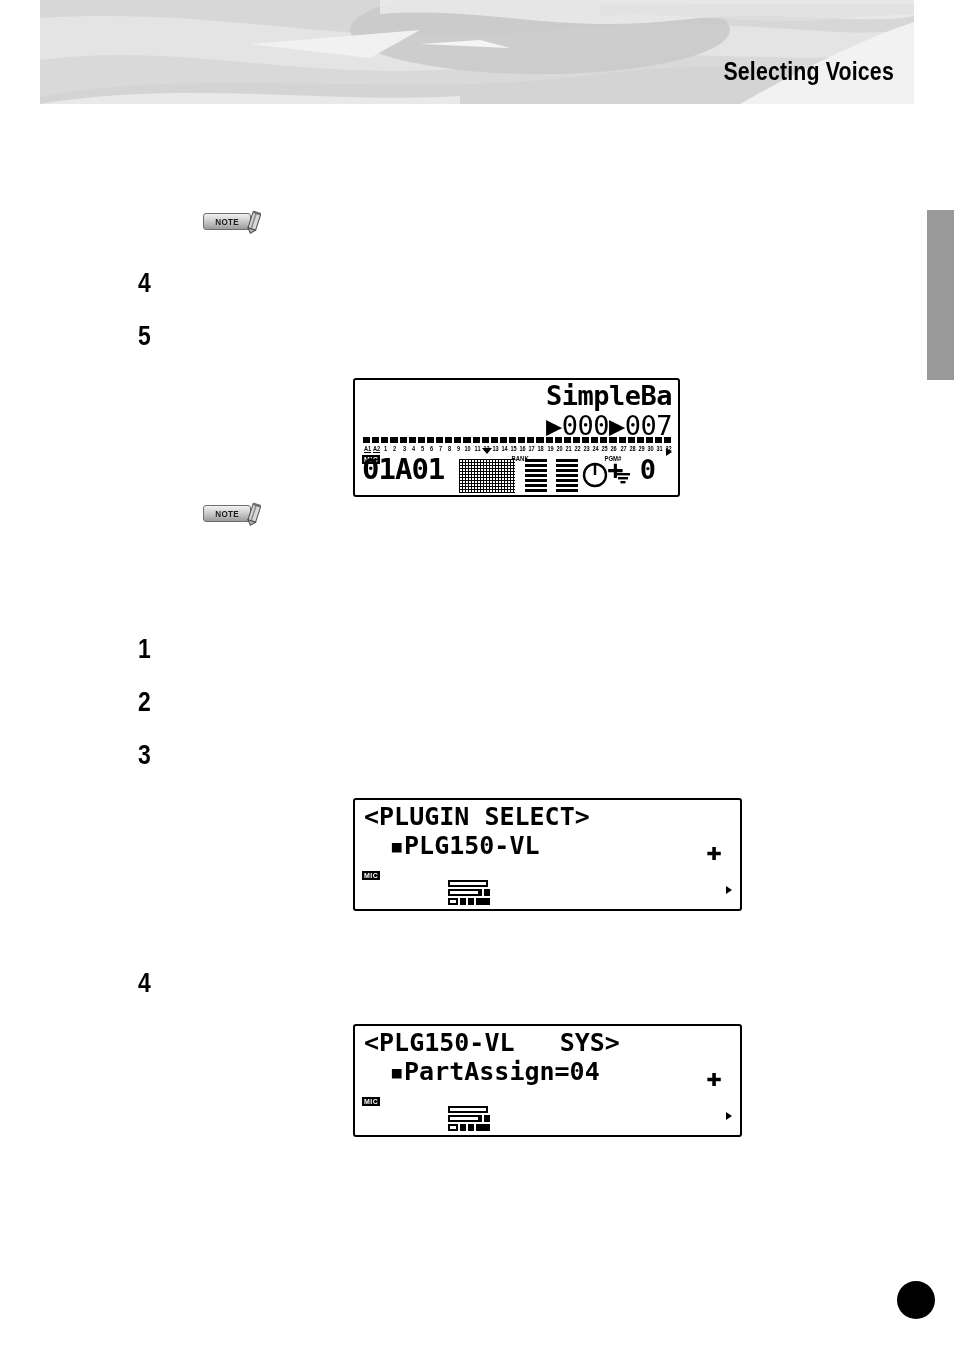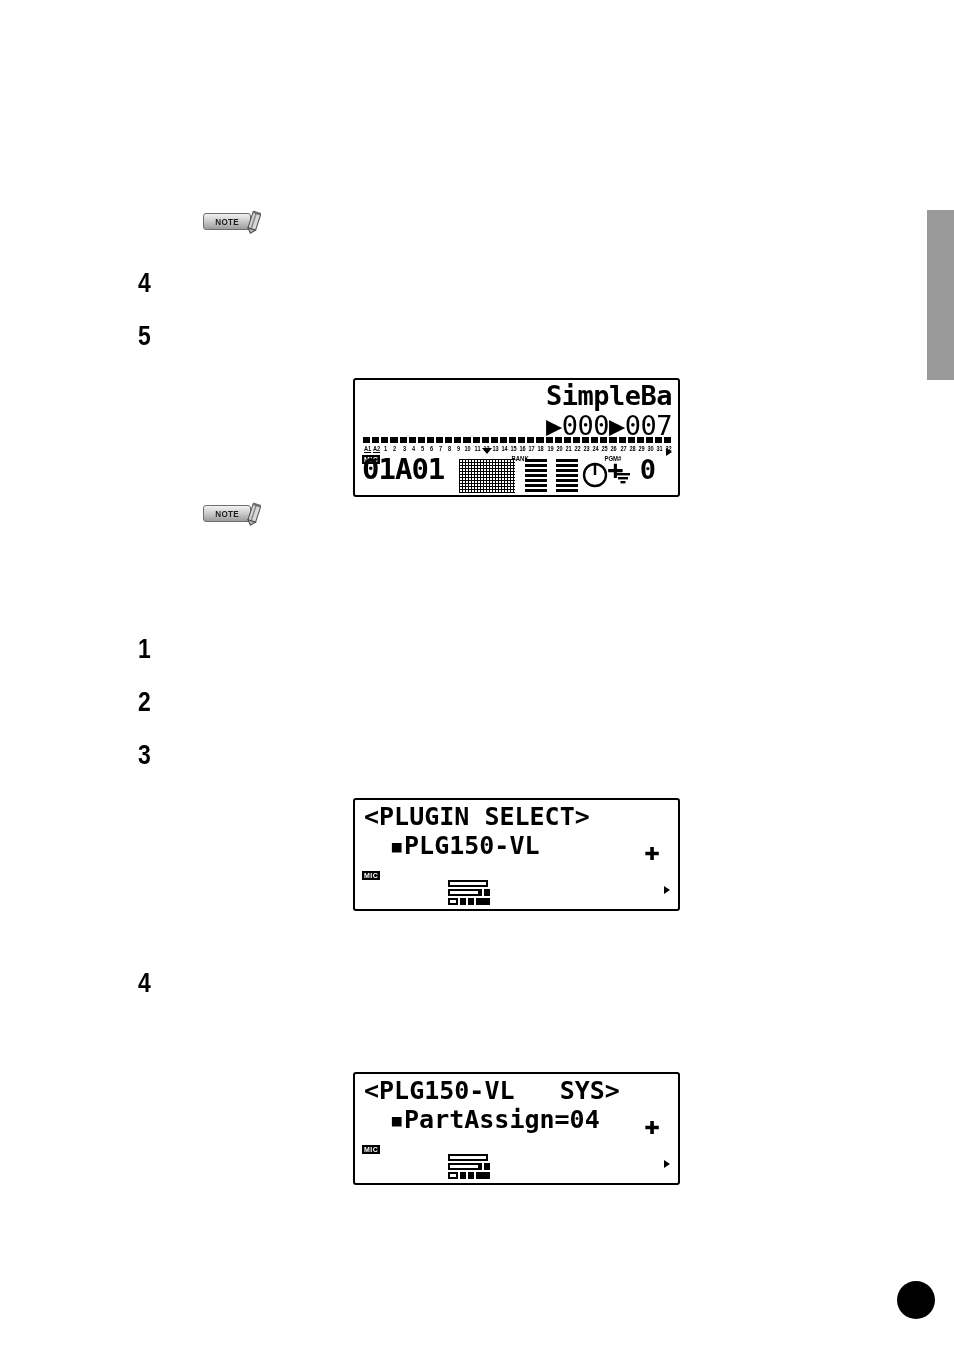--- a/index.html
+++ b/index.html
@@ -203,23 +203,23 @@
   }
   .tri-right {
     position: absolute;
     width: 0; height: 0;
     border-top: 4px solid transparent;
     border-bottom: 4px solid transparent;
     border-left: 6px solid #000;
   }
 
   
-  .lcd-plug { left: 353px; width: 327px; height: 113px; padding-left: 21px; }
+  .lcd-plug { left: 353px; width: 389px; height: 113px; padding-left: 21px; }
   #lcd-plugin-select { top: 798px; }
-  #lcd-plg-sys { top: 1072px; text-decoration: underline; }
+  #lcd-plg-sys { top: 1024px; text-decoration: underline; }
   .lcd-plug .line1 {
     position: absolute; left: 9px; top: 4px;
     font-family: "DejaVu Sans Mono", monospace;
     font-weight: bold;
     font-size: 25px;
     letter-spacing: 0px;
     line-height: 1.05;
     white-space: pre;
   }
   .lcd-plug .line2 {
@@ -254,20 +254,37 @@
     width: 38px; height: 38px;
     border-radius: 50%;
     background: #000;
   }
 </style>
 </head>
 <body>
 
 <div class="page">
 
+  <div class="banner">
+    <svg viewBox="0 0 874 104" preserveAspectRatio="none">
+      <rect x="0" y="0" width="874" height="104" fill="#e4e4e4"></rect>
+      <path d="M0,8 C160,-6 330,22 470,2 C600,-16 760,14 874,0 L874,-10 L0,-10 Z" fill="#d0d0d0"></path>
+      <path d="M0,18 C200,6 300,52 520,30 C700,12 800,44 874,28 L874,0 L0,0 Z" fill="#d7d7d7"></path>
+      <path d="M0,96 C180,66 360,100 560,74 C700,56 800,80 874,62 L874,104 L0,104 Z" fill="#cfcfcf"></path>
+      <path d="M0,60 C150,40 280,88 470,64 C640,42 760,70 874,50 L874,104 L0,104 Z" fill="#d6d6d6" opacity="0.75"></path>
+      <ellipse cx="500" cy="30" rx="190" ry="44" fill="#c9c9c9" opacity="0.85"></ellipse>
+      <path d="M210,44 L380,30 L330,58 Z" fill="#f1f1f1"></path>
+      <path d="M340,14 C440,6 520,34 640,20 C740,8 820,26 874,16 L874,0 L340,0 Z" fill="#ececec" opacity="0.8"></path>
+      <path d="M700,104 C760,70 820,40 874,22 L874,104 Z" fill="#f2f2f2"></path>
+      <path d="M0,104 C140,80 300,104 420,96 L420,104 Z" fill="#e9e9e9"></path>
+      <path d="M380,44 L470,48 L440,40 Z" fill="#f5f5f5"></path>
+      <path d="M560,16 C640,10 720,28 800,18 L874,14 L874,4 L560,4 Z" fill="#e0e0e0" opacity="0.7"></path>
+    </svg>
+    <div class="banner-title">Selecting Voices</div>
+  </div>
 
   <div class="side-tab"></div>
 
   <div class="note-icon" style="left:203px; top:211px;">
     <div class="tag">
       <span>NOTE</span>
     </div>
     <svg class="pencil" viewBox="0 0 15 24">
       <g transform="rotate(18 7 12)">
         <rect x="4" y="2" width="8" height="17" fill="#d9d9d9" stroke="#4d4d4d" stroke-width="1"></rect>

